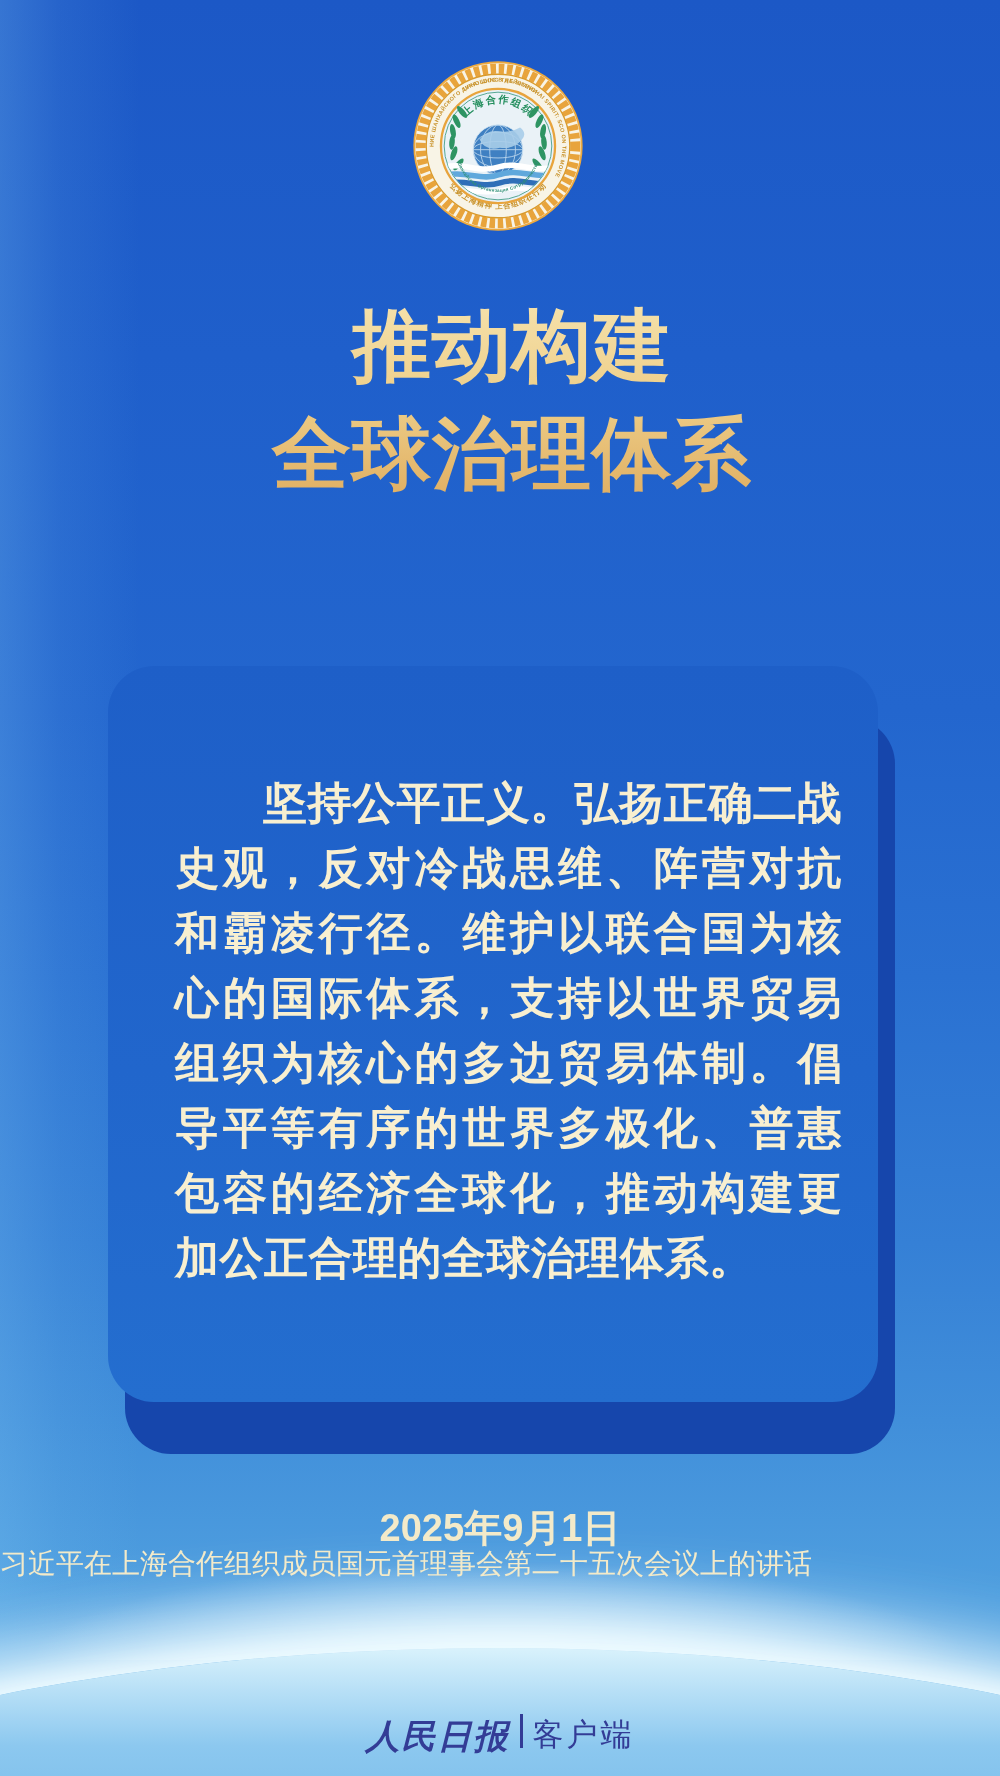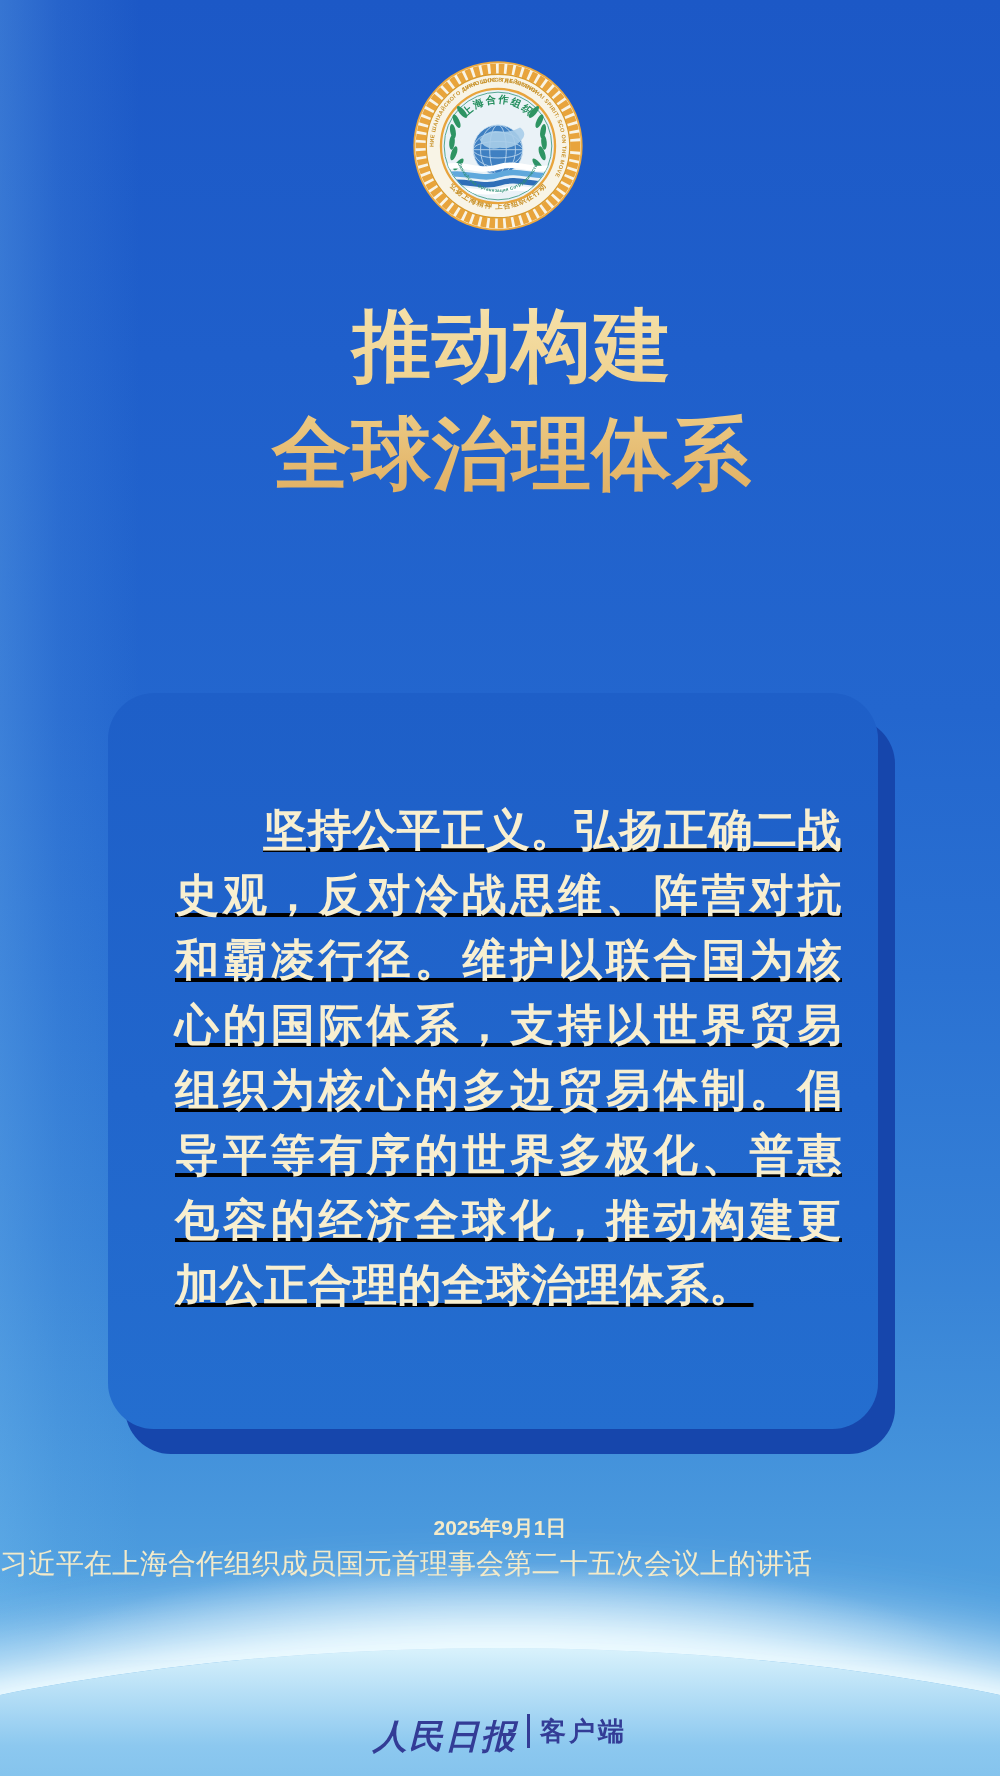--- a/index.html
+++ b/index.html
@@ -23,35 +23,34 @@
     background:linear-gradient(180deg,#f6e3ae 0%,#eecf8a 48%,#dfac5f 100%);
     -webkit-background-clip:text; background-clip:text; color:transparent;
     text-shadow:none;
   }
   
   .card-shadow{
     position:absolute; left:125px; top:718px; width:770px; height:736px;
     background:#1646ac; border-radius:46px; z-index:2;
   }
   .card{
-    position:absolute; left:108px; top:693px; width:770px; height:736px;
+    position:absolute; left:108px; top:666px; width:770px; height:736px;
     border-radius:46px; z-index:3;
     background:linear-gradient(180deg,#1e5fc8 0%, #2166cc 55%, #246ecf 100%);
-    text-decoration:underline;
   }
   .quote{
     margin:0; padding:105px 36px 0 67px;
     font-family:"Liberation Serif","DejaVu Serif",serif;
     font-weight:700; font-size:44px; line-height:65px; letter-spacing:.5px;
     color:#f8efd0; text-indent:2em; text-align:justify;
   }
   
   .date-line{
     position:absolute; top:1508px; left:0; width:100%; z-index:6;
-    text-align:center; font-size:21px; line-height:40px; font-weight:600; color:#f3eac9;
+    text-align:center; font-size:38px; line-height:40px; font-weight:600; color:#f3eac9;
   }
   .attr-line{
     position:absolute; top:1546px; left:0; width:100%; z-index:6;
     text-align:left; font-size:28px; line-height:36px; font-weight:500; color:#f3eac9;
   }
   
   .horizon-glow{
     position:absolute; left:0; top:1535px; width:1000px; height:125px; z-index:1;
     background:radial-gradient(60% 100% at 50% 100%, rgba(240,252,255,.85) 0%, rgba(240,252,255,.30) 48%, rgba(240,252,255,0) 78%);
   }
@@ -64,21 +63,21 @@
   
   .logo{
     position:absolute; top:1714px; left:0; width:100%; z-index:6;
     display:flex; justify-content:center; align-items:flex-start; gap:10px; color:#333c96;
   }
   .logo .paper{
     font-family:"DejaVu Serif","Liberation Serif",serif;
     font-style:italic; font-weight:700; font-size:34px; letter-spacing:2px;
   }
   .logo .bar{width:3px; height:34px; background:#333c96;}
-  .logo .client{font-weight:700; font-size:26px; letter-spacing:3px;}
+  .logo .client{font-weight:400; font-size:31px; letter-spacing:3px;}
 </style>
 </head>
 <body>
 
 <div class="poster">
 
   <div class="sheen"></div>
   <div class="horizon-glow"></div>
   <div class="planet"></div>
 

